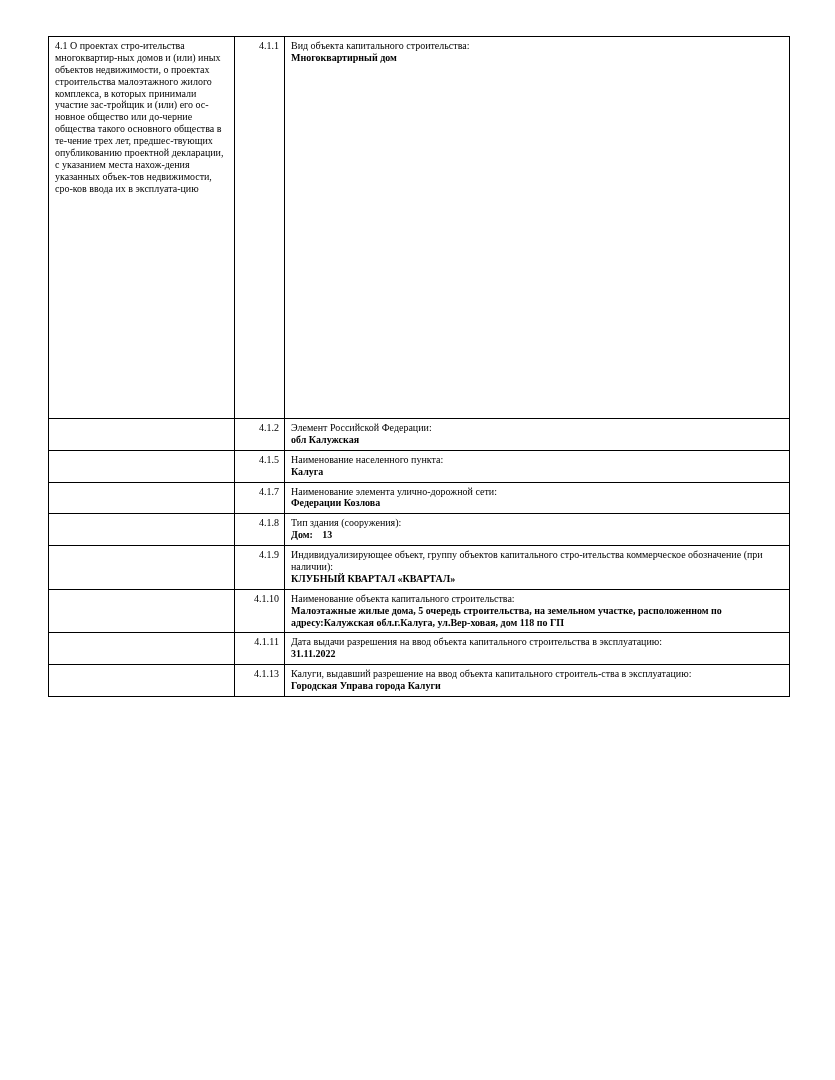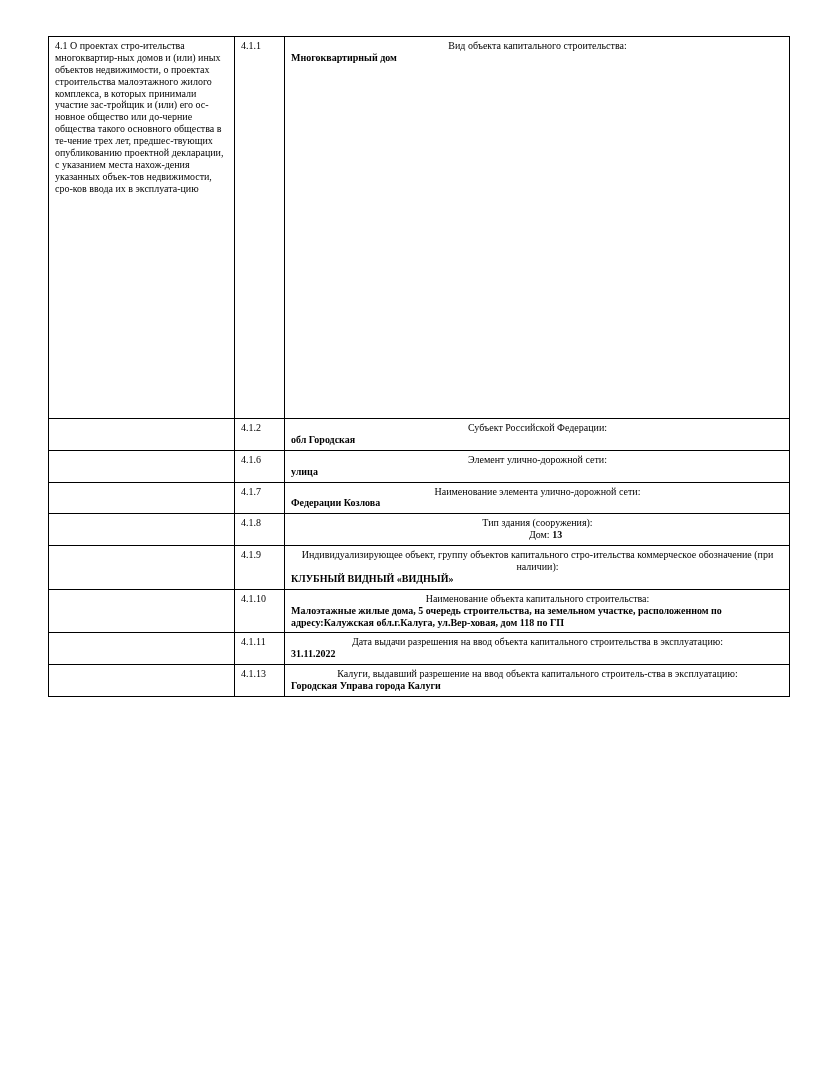--- a/index.html
+++ b/index.html
@@ -36,43 +36,42 @@
   col.c2 { width: 50px; }
   col.c3 { width: 505px; }
 
   td.label-cell {
     font-size: 13.2px;
     line-height: 1.23;
     padding-top: 5px;
     hyphens: manual;
   }
   td.code-cell {
-    text-align: left;
+    text-align: right;
     vertical-align: middle;
     padding-left: 6px;
     font-size: 13.2px;
   }
   td.value-cell {
     vertical-align: middle;
   }
   .v-title {
     display: block;
     font-weight: normal;
-    text-align: center;
   }
   .v-val {
     display: block;
     font-weight: bold;
   }
   .v-inline-title {
-    font-weight: normal;
-    margin-left: 16px;
+    font-weight: bold;
   }
   .v-inline-val {
     font-weight: bold;
+    margin-left: 7px;
   }
   .empty-cell { }
   .r1 td { height: 374px; }
   .tall-mid { vertical-align: middle; }
 </style>
 </head>
 <body>
 
 <div class="page">
   <table class="decl">
@@ -88,36 +87,36 @@
         <td class="value-cell tall-mid">
           <span class="v-title">Вид объекта капитального строительства:</span>
           <span class="v-val">Многоквартирный дом</span>
         </td>
       </tr>
 
       <tr>
         <td class="empty-cell">&nbsp;</td>
         <td class="code-cell">4.1.2</td>
         <td class="value-cell">
-          <span class="v-title">Субъект Российской Федерации:</span>
-          <span class="v-val">обл Городская</span>
+          <span class="v-title">Элемент Российской Федерации:</span>
+          <span class="v-val">обл Калужская</span>
         </td>
       </tr>
 
 
 
-
       <tr>
         <td class="empty-cell">&nbsp;</td>
-        <td class="code-cell">4.1.6</td>
+        <td class="code-cell">4.1.5</td>
         <td class="value-cell">
-          <span class="v-title">Элемент улично-дорожной сети:</span>
-          <span class="v-val">улица</span>
+          <span class="v-title">Наименование населенного пункта:</span>
+          <span class="v-val">Калуга</span>
         </td>
       </tr>
+
 
       <tr>
         <td class="empty-cell">&nbsp;</td>
         <td class="code-cell">4.1.7</td>
         <td class="value-cell">
           <span class="v-title">Наименование элемента улично-дорожной сети:</span>
           <span class="v-val">Федерации Козлова</span>
         </td>
       </tr>
 
@@ -128,21 +127,21 @@
           <span class="v-title">Тип здания (сооружения):</span>
           <span class="v-title"><span class="v-inline-title">Дом: </span><span class="v-inline-val">13</span></span>
         </td>
       </tr>
 
       <tr>
         <td class="empty-cell">&nbsp;</td>
         <td class="code-cell">4.1.9</td>
         <td class="value-cell">
           <span class="v-title">Индивидуализирующее объект, группу объектов капитального стро-ительства коммерческое обозначение (при наличии):</span>
-          <span class="v-val">КЛУБНЫЙ ВИДНЫЙ «ВИДНЫЙ»</span>
+          <span class="v-val">КЛУБНЫЙ КВАРТАЛ «КВАРТАЛ»</span>
         </td>
       </tr>
 
       <tr>
         <td class="empty-cell">&nbsp;</td>
         <td class="code-cell">4.1.10</td>
         <td class="value-cell">
           <span class="v-title">Наименование объекта капитального строительства:</span>
           <span class="v-val">Малоэтажные жилые дома, 5 очередь строительства, на земельном участке, расположенном по адресу:Калужская обл.г.Калуга, ул.Вер-ховая, дом 118 по ГП</span>
         </td>

